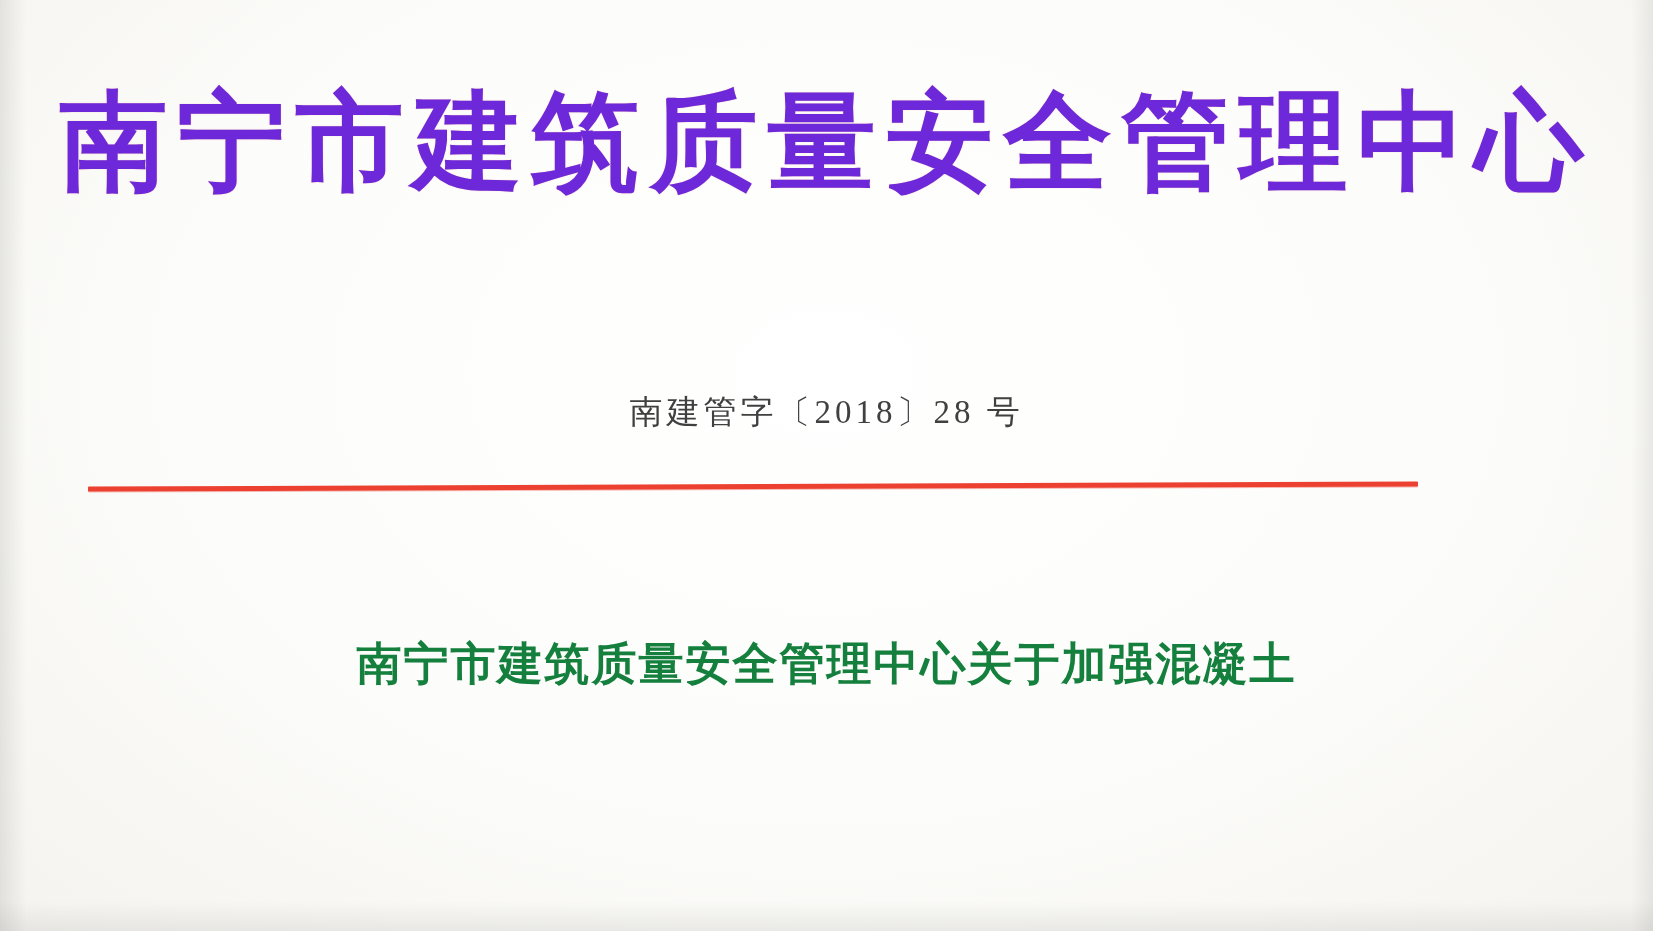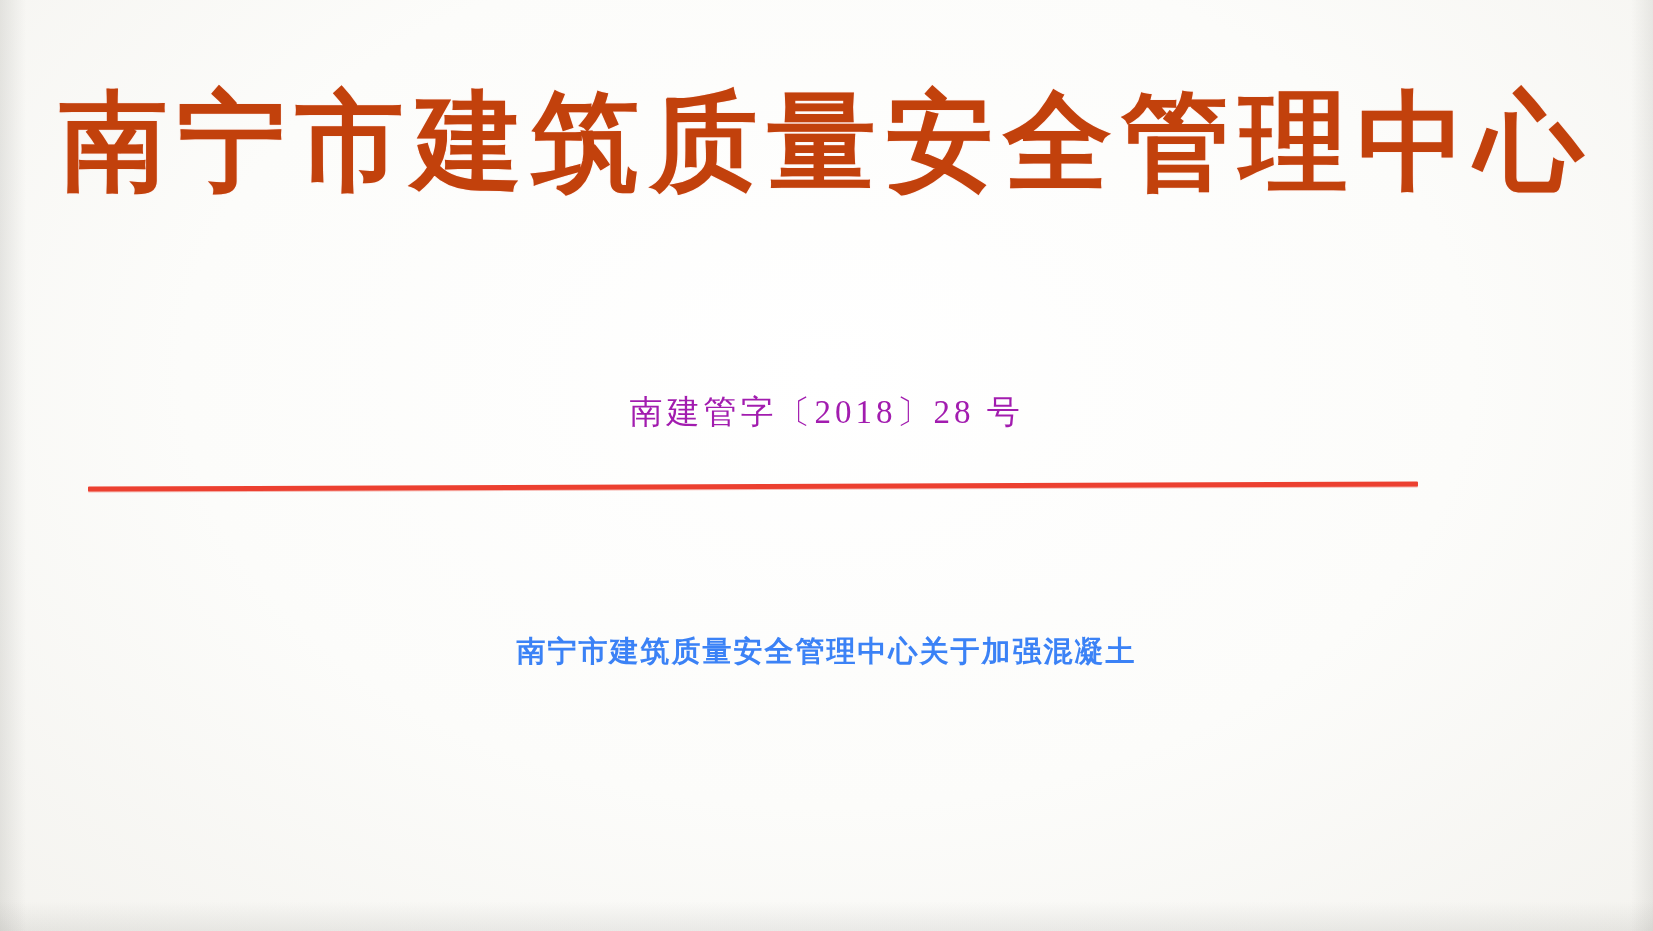--- a/index.html
+++ b/index.html
@@ -46,37 +46,37 @@
     position: absolute;
     inset: 0;
   }
 
   .masthead {
     position: absolute;
     top: 78px;
     left: 0;
     width: 100%;
     text-align: center;
-    color: #c2410c;
+    color: #6d28d9;
     font-family: "DejaVu Serif", "Liberation Serif", serif;
     font-weight: bold;
     font-size: 108px;
     letter-spacing: 10px;
     line-height: 1.18;
     white-space: nowrap;
     text-shadow: 0 0 1px rgba(239,65,48,0.35);
   }
 
   .docnumber {
     position: absolute;
     top: 390px;
     left: 0;
     width: 100%;
     text-align: center;
-    color: #a21caf;
+    color: #404040;
     font-family: "Liberation Serif", serif;
     font-size: 33px;
     letter-spacing: 4px;
     white-space: nowrap;
   }
 
   .red-rule {
     position: absolute;
     top: 484px;
     left: 88px;
@@ -87,24 +87,24 @@
     box-shadow: 0 1px 0 rgba(236,64,48,0.35);
     transform: rotate(-0.22deg);
   }
 
   .title-block {
     position: absolute;
     top: 628px;
     left: 0;
     width: 100%;
     text-align: center;
-    color: #3b82f6;
+    color: #15803d;
     font-family: "DejaVu Serif", "Liberation Serif", serif;
     font-weight: bold;
-    font-size: 29px;
+    font-size: 45px;
     letter-spacing: 2px;
     line-height: 1.62;
   }
   .title-line {
     display: block;
     white-space: nowrap;
   }
 </style>
 </head>
 <body>

